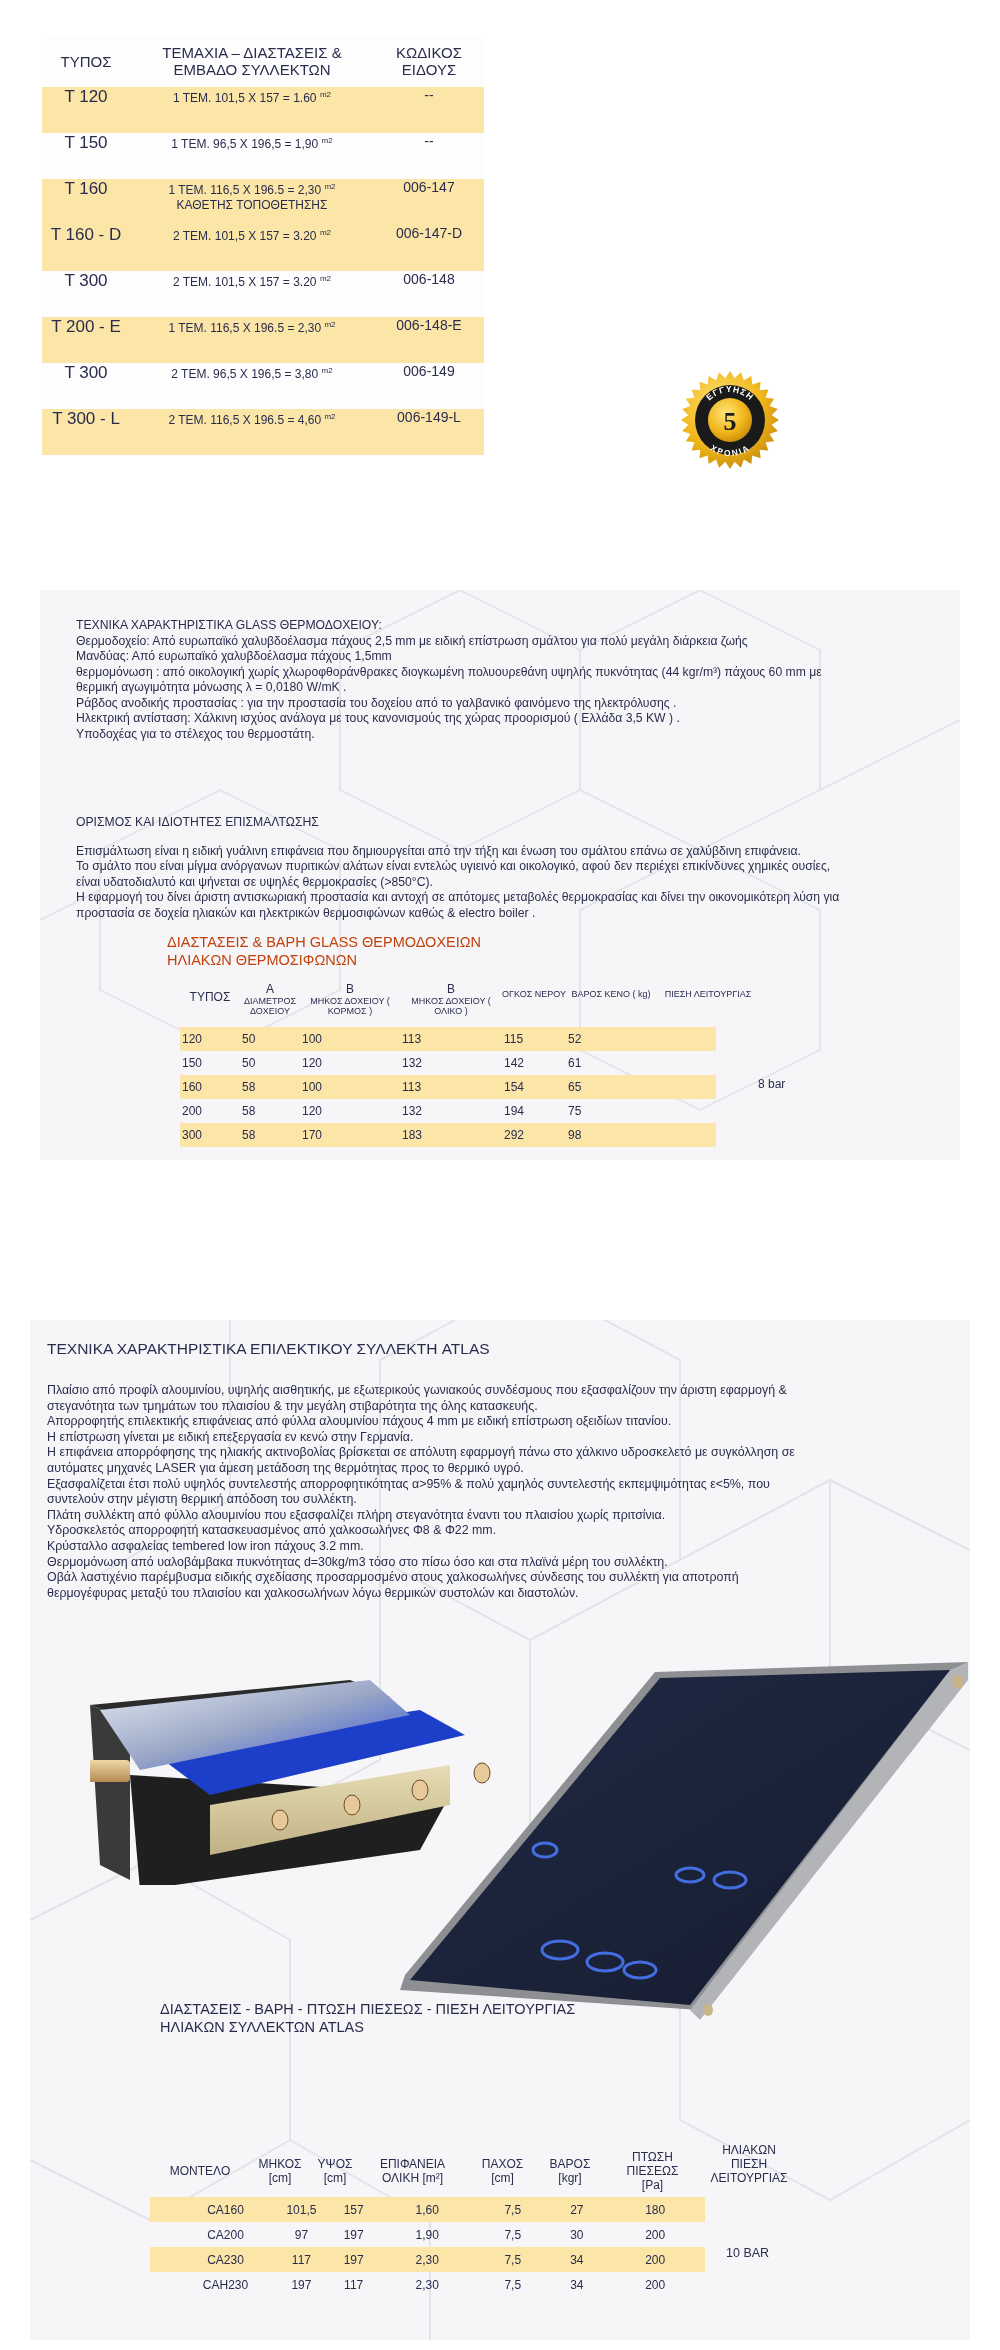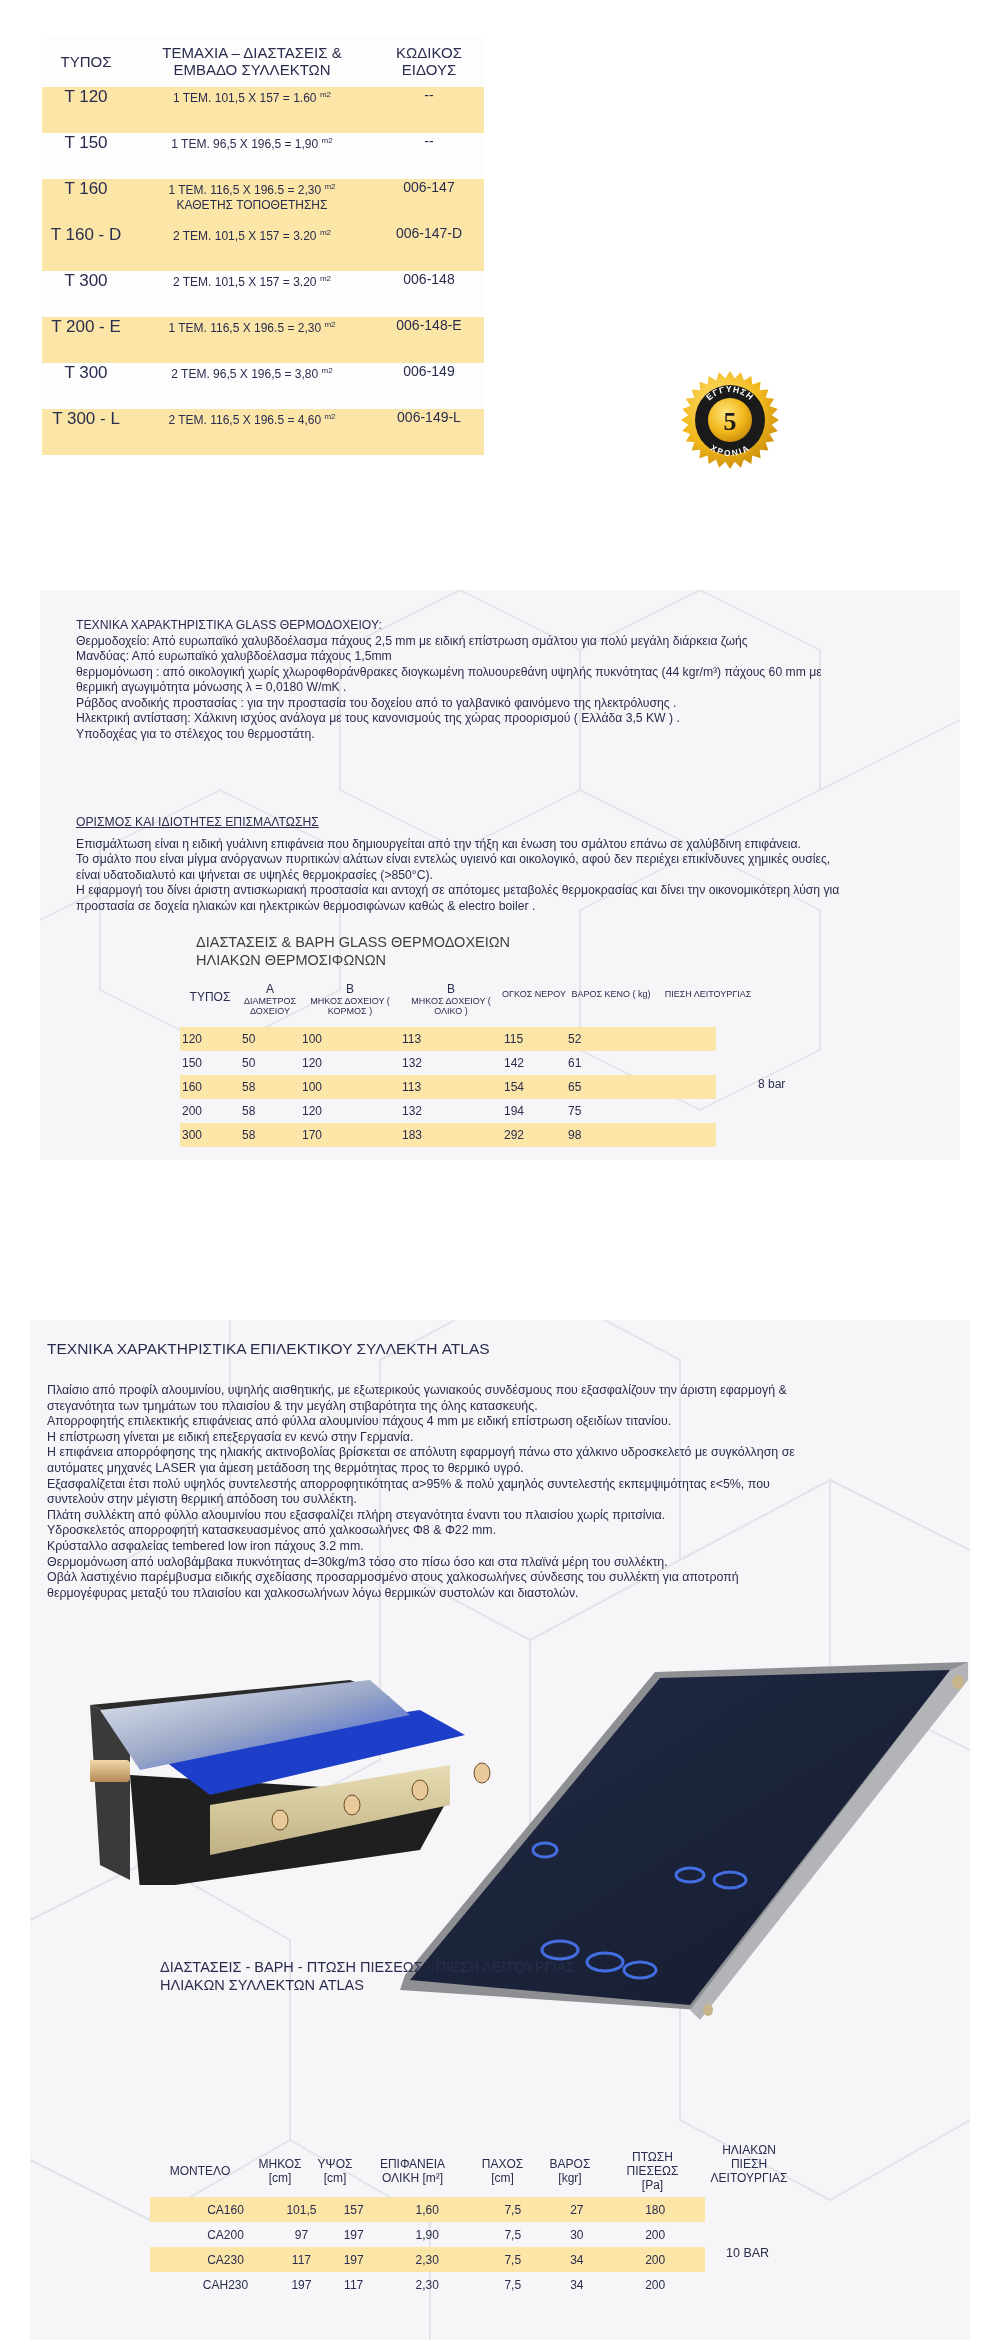--- a/index.html
+++ b/index.html
@@ -27,45 +27,45 @@
 
   
   .panel { background: #f6f6f8; }
   .panel svg.bgpat { position: absolute; inset: 0; width: 100%; height: 100%; }
   #panel1 { left: 40px; top: 590px; width: 920px; height: 570px; }
   #panel2 { left: 30px; top: 1320px; width: 940px; height: 1020px; }
 
   .txt { font-size: 12.2px; line-height: 15.5px; color: #2a2c4e; }
   #glass-text { left: 76px; top: 618px; width: 860px; }
   #enamel-text { left: 76px; top: 815px; width: 860px; }
-  #enamel-text .title { margin-bottom: 6px; text-decoration: underline; }
+  #enamel-text .title { margin-bottom: 13px; }
 
   
-  #boiler-title { left: 196px; top: 933px; font-size: 14.5px; line-height: 18px; color: #404040; }
+  #boiler-title { left: 167px; top: 933px; font-size: 14.5px; line-height: 18px; color: #c2410c; }
   #tbl2 { left: 180px; top: 983px; width: 640px; }
   #tbl2 .hdr { display: flex; height: 44px; align-items: flex-start; }
   #tbl2 .row { display: flex; height: 24px; align-items: center; font-size: 12px; }
   #tbl2 .row .cells { display: flex; width: 536px; height: 24px; align-items: center; }
   #tbl2 .row.alt .cells { background: #fbe6a8; }
   #tbl2 .h { text-align: center; font-size: 9px; line-height: 10px; }
   #tbl2 .h .big { font-size: 12px; line-height: 13px; display: block; }
   #tbl2 .w1 { width: 60px; } #tbl2 .w2 { width: 60px; } #tbl2 .w3 { width: 100px; }
   #tbl2 .w4 { width: 102px; } #tbl2 .w5 { width: 64px; } #tbl2 .w6 { width: 90px; }
   #tbl2 .w7 { width: 104px; }
   #tbl2 .row .d { text-align: left; padding-left: 2px; }
   #pressure8 { left: 758px; top: 1077px; font-size: 12px; }
 
   
   #atlas-title { left: 47px; top: 1340px; font-size: 15.5px; color: #2a2c4e; }
   #atlas-text { left: 47px; top: 1383px; width: 900px; font-size: 12.4px; line-height: 15.6px; }
 
   #img-cutaway { left: 90px; top: 1655px; width: 420px; height: 230px; }
   #img-panel { left: 390px; top: 1650px; width: 580px; height: 375px; }
 
-  #atlas-tbl-title { left: 160px; top: 1958px; font-size: 14.5px; line-height: 18px; }
+  #atlas-tbl-title { left: 160px; top: 2000px; font-size: 14.5px; line-height: 18px; }
   #tbl3 { left: 150px; top: 2145px; width: 670px; }
   #tbl3 .hdr { display: flex; height: 52px; align-items: center; }
   #tbl3 .row { display: flex; height: 25px; align-items: center; font-size: 12px; }
   #tbl3 .row .cells { display: flex; width: 555px; height: 25px; align-items: center; padding-left: 28px; }
   #tbl3 .row.alt .cells { background: #fbe6a8; }
   #tbl3 .h { text-align: center; font-size: 12px; line-height: 14px; }
   #tbl3 .c { text-align: center; }
   #tbl3 .m1 { width: 100px; } #tbl3 .m2 { width: 60px; } #tbl3 .m3 { width: 50px; }
   #tbl3 .m4 { width: 105px; } #tbl3 .m5 { width: 75px; } #tbl3 .m6 { width: 60px; }
   #tbl3 .m7 { width: 105px; } #tbl3 .m8 { width: 88px; }

